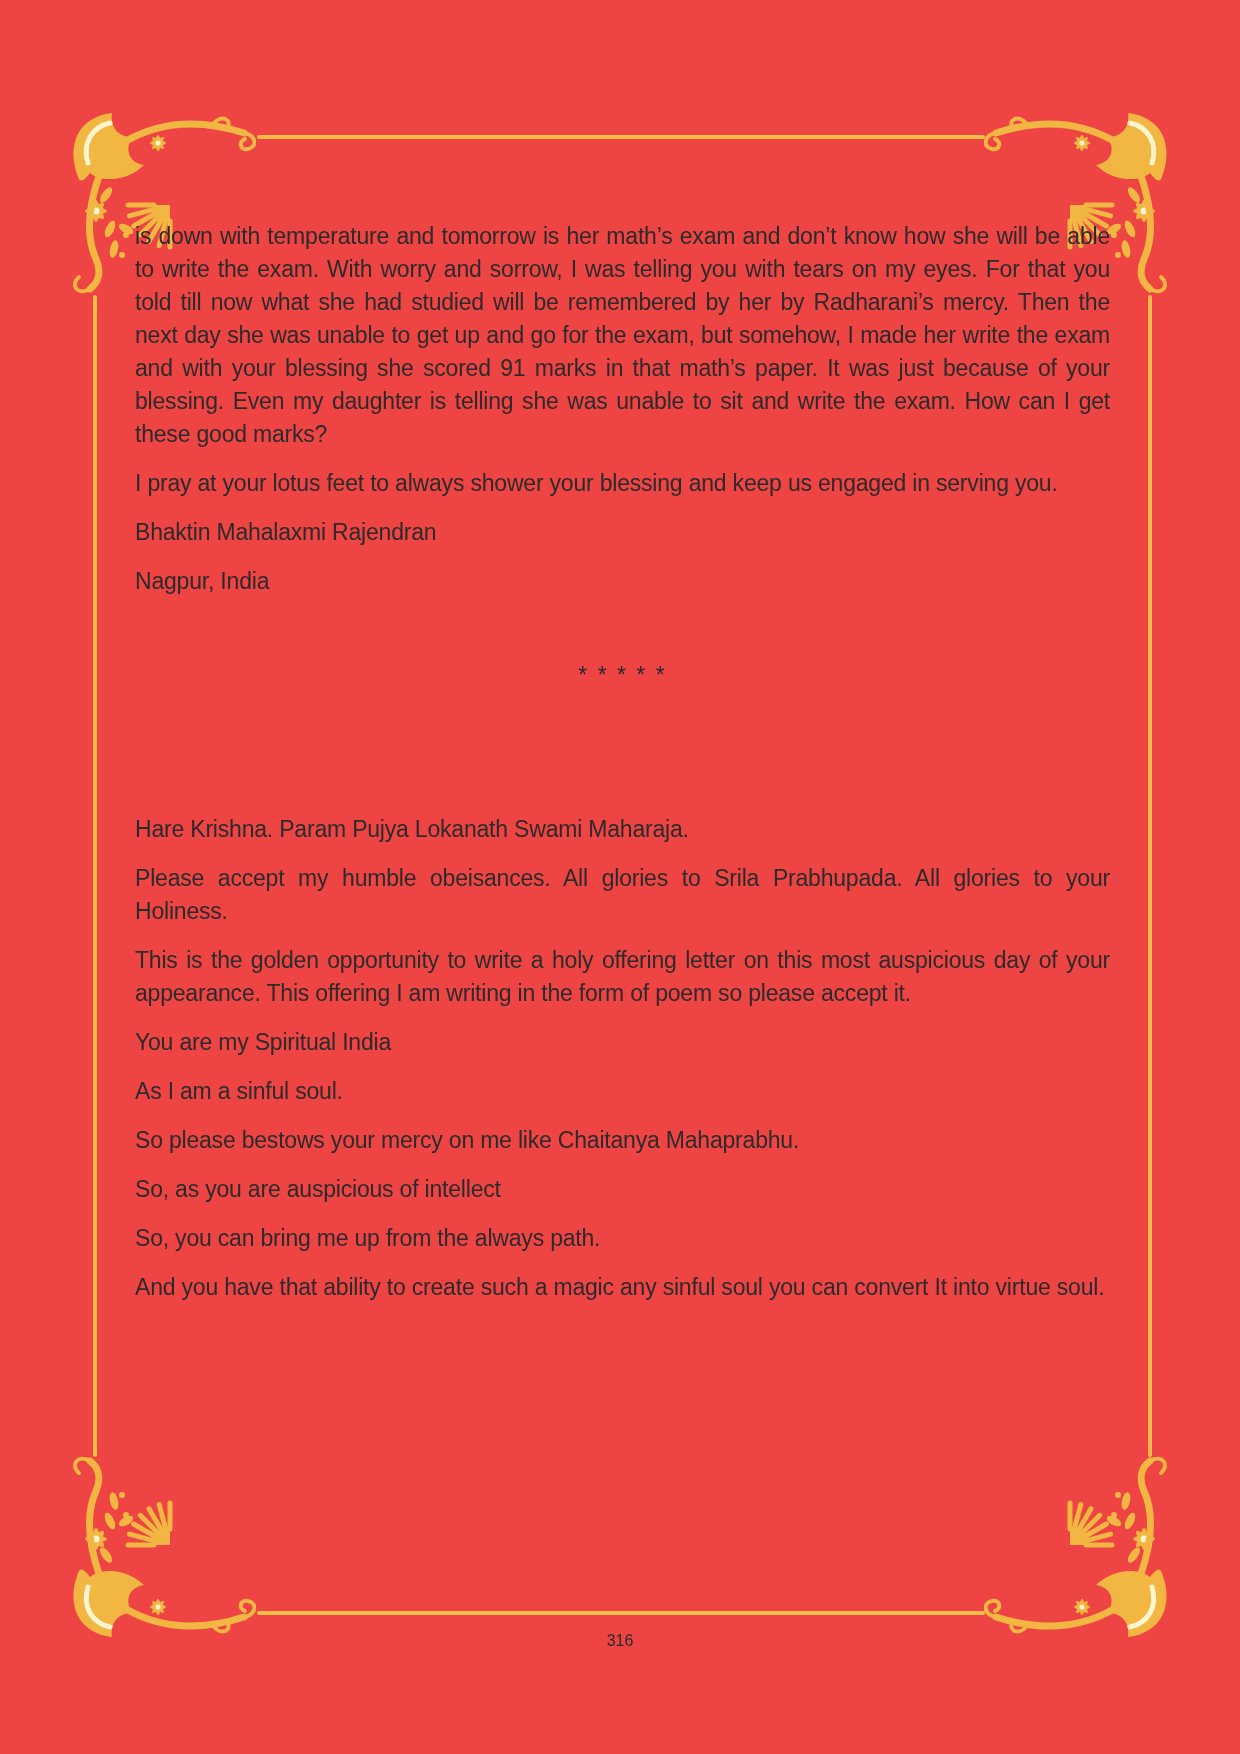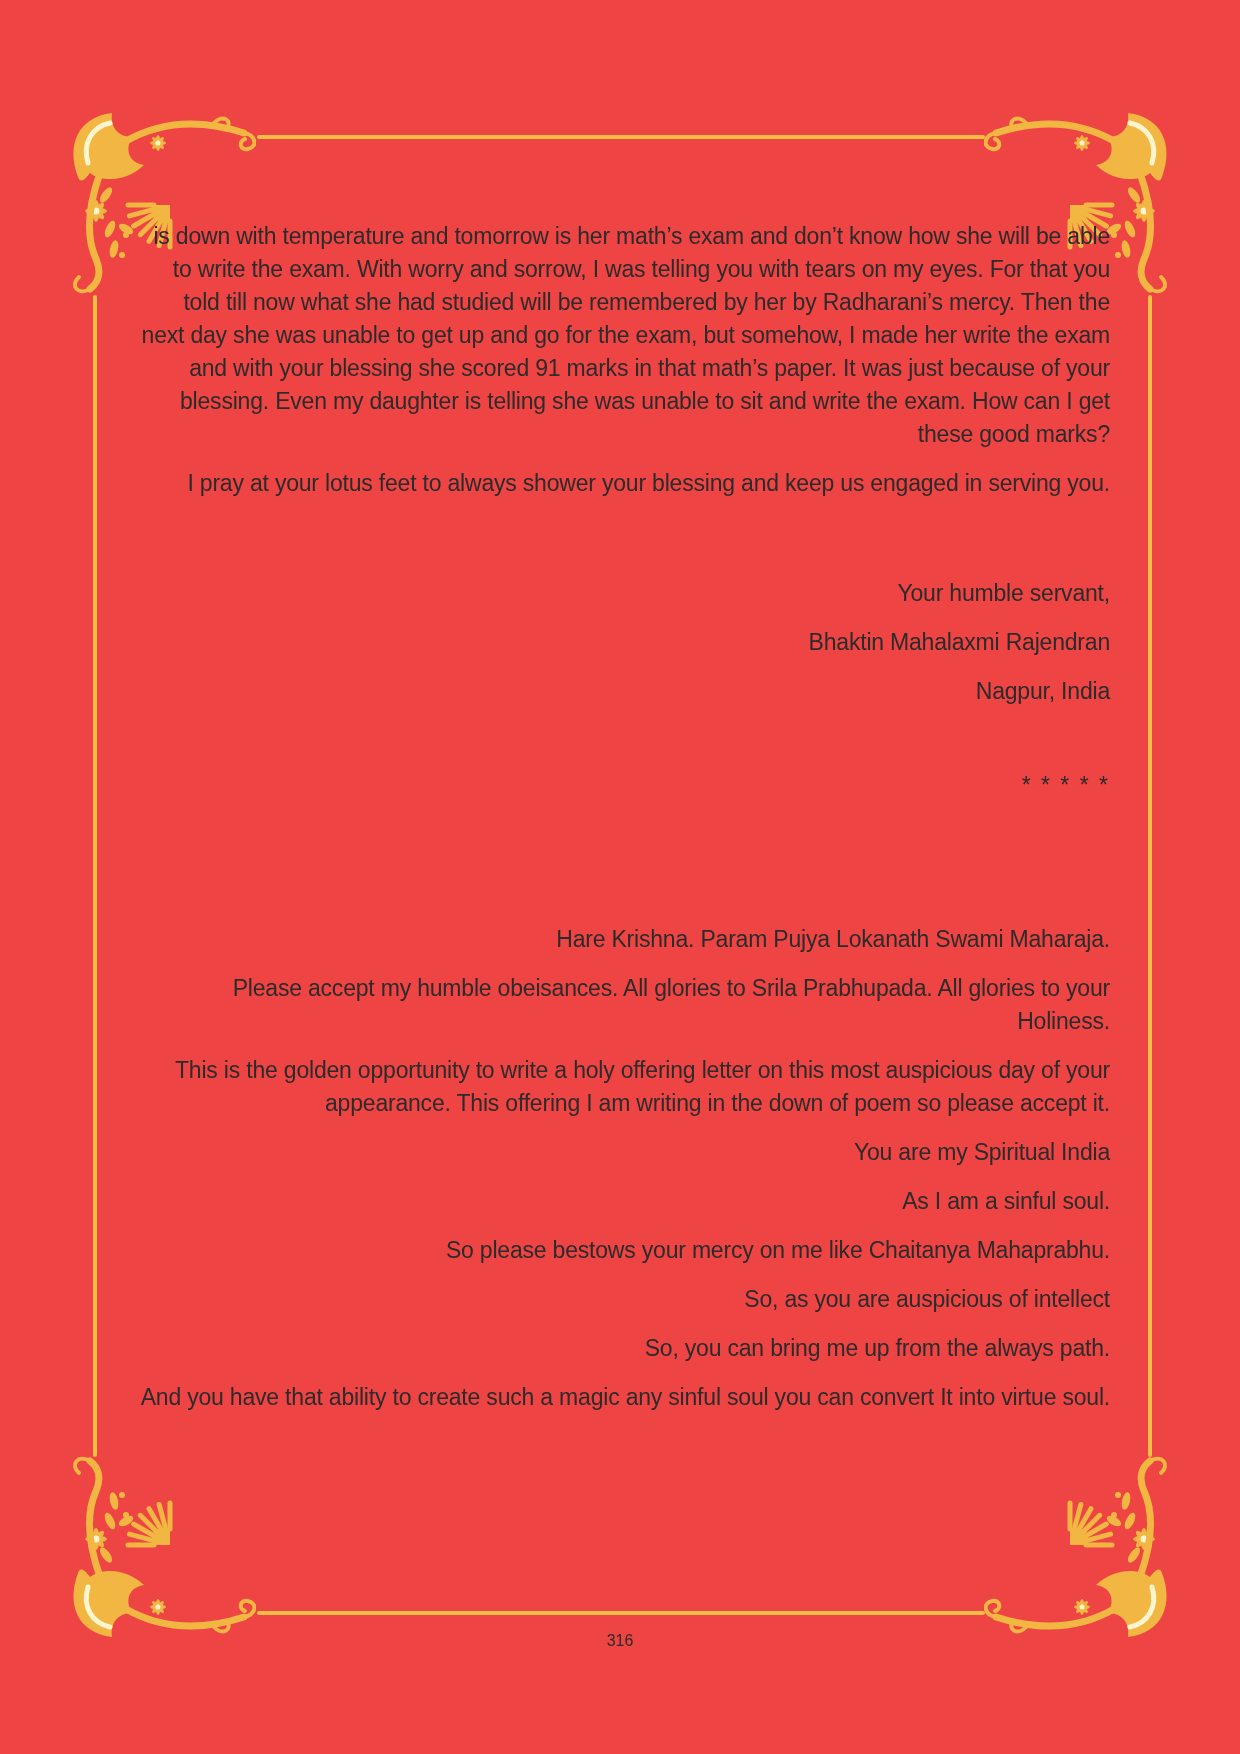--- a/index.html
+++ b/index.html
@@ -22,21 +22,21 @@
   .corner { position:absolute; width:190px; height:190px; }
   .corner.tl { left:66px;  top:107px; }
   .corner.tr { left:984px; top:107px; transform:scaleX(-1); }
   .corner.bl { left:66px;  top:1453px; transform:scaleY(-1); }
   .corner.br { left:984px; top:1453px; transform:scale(-1,-1); }
   
   .content {
     position:absolute; left:135px; top:220px; width:975px;
     font-size:23px; line-height:33px; letter-spacing:-0.2px;
   }
-  .content p { margin:0 0 16px 0;text-align:right; }
+  .content p { margin:0 0 16px 0; }
   .just { text-align:justify; }
   .sp-sig { margin-top:77px !important; }
   .sp-sep { margin-top:61px !important; }
   .sp-l2  { margin-top:121px !important; }
   .separator { text-align:center; letter-spacing:2px; }
   .page-number {
     position:absolute; left:0; right:0; top:1624px;
     text-align:center; font-size:16px; line-height:33px;
   }
 </style>
@@ -108,29 +108,28 @@
       </svg>
     <svg class="corner br" viewBox="0 0 190 190" aria-hidden="true">
         <use href="#flourish"></use>
       </svg>
   </div>
 
   <main class="content">
     <p class="just">is down with temperature and tomorrow is her math’s exam and don’t know how she will be able to write the exam. With worry and sorrow, I was telling you with tears on my eyes. For that you told till now what she had studied will be remembered by her by Radharani’s mercy. Then the next day she was unable to get up and go for the exam, but somehow, I made her write the exam and with your blessing she scored 91 marks in that math’s paper. It was just because of your blessing.  Even my daughter is telling she was unable to sit and write the exam. How can I get these good marks?</p>
     <p>I pray at your lotus feet to always shower your blessing and keep us engaged in serving you.</p>
 
-    <p class="sp-sig">Your humble servant,</p>
     <p>Bhaktin Mahalaxmi Rajendran</p>
     <p>Nagpur, India</p>
 
     <p class="separator sp-sep">* * * * *</p>
 
     <p class="sp-l2">Hare Krishna. Param Pujya Lokanath Swami Maharaja.</p>
     <p class="just">Please accept my humble obeisances. All glories to Srila Prabhupada. All glories to your Holiness.</p>
-    <p class="just">This is the golden opportunity to write a holy offering letter on this most auspicious day of your appearance. This offering I am writing in the down of poem so please accept it.</p>
+    <p class="just">This is the golden opportunity to write a holy offering letter on this most auspicious day of your appearance. This offering I am writing in the form of poem so please accept it.</p>
 
     <p>You are my Spiritual India</p>
     <p>As I am a sinful soul.</p>
     <p>So please bestows your mercy on me like Chaitanya Mahaprabhu.</p>
     <p>So, as you are auspicious of intellect</p>
     <p>So, you can bring me up from the always path.</p>
     <p class="just">And you have that ability to create such a magic any sinful soul you can convert It into virtue soul.</p>
   </main>
 
   <div class="page-number">316</div>

